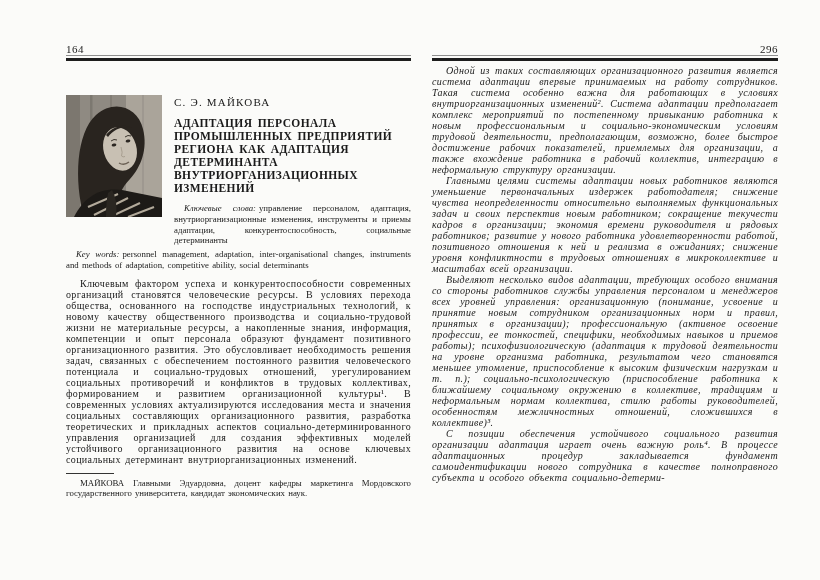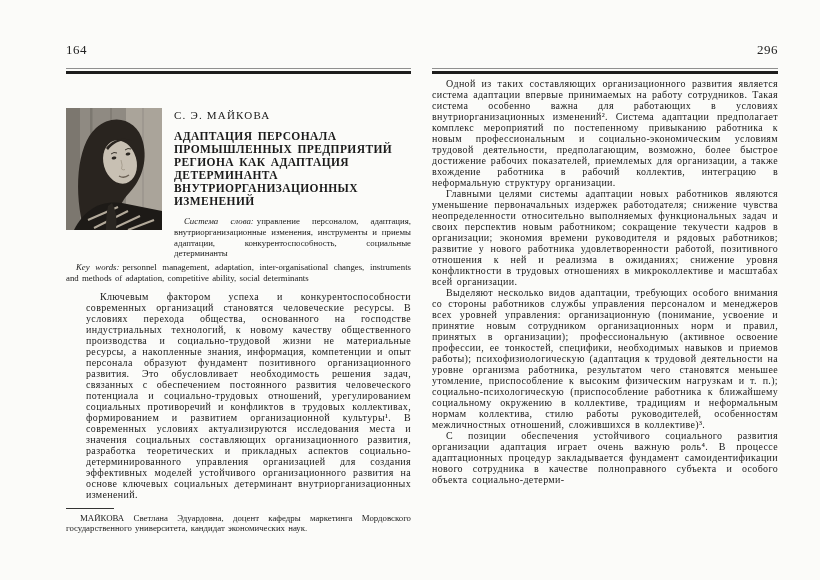--- a/index.html
+++ b/index.html
@@ -15,24 +15,24 @@
   .page {
     position: absolute;
     top: 45px;
   }
   .page-left  { left: 66px;  width: 345px; }
   .page-right { left: 432px; width: 346px; }
 
   .pagehead { position: relative; }
   .pagenum {
     display: block;
-    font-size: 13px;
+    font-size: 11px;
     letter-spacing: 0.5px;
     line-height: 9px;
-    margin-bottom: 14px;
+    margin-bottom: 1px;
     color: #222;
   }
   .pagehead.right .pagenum { text-align: right; }
   .double-rule {
     height: 2px;
     border-top: 1.2px solid #8f8f8f;
     border-bottom: 3px solid #1d1d1d;
   }
 
   .author-row {
@@ -79,22 +79,22 @@
   .body-par {
     font-size: 10px;
     line-height: 11px;
     letter-spacing: 0.35px;
     word-spacing: 1.6px;
     text-align: justify;
     text-indent: 14px;
     margin: 0;
     hyphens: auto;
   }
-  .page-left .body-par { margin-top: 7px; margin-left: 20px; }
-  .page-right .body-par { margin-top: 0; padding-top: 0; }
+  .page-left .body-par { margin-top: 7px; }
+  .page-right .body-par { margin-top: 0; padding-top: 0; font-style: italic; }
   .page-right .first-par { margin-top: 4px; }
 
   .footnote-sep {
     width: 48px;
     border-top: 1px solid #333;
     margin-top: 8px;
   }
   .footnote {
     font-size: 8.8px;
     line-height: 10.6px;
@@ -138,33 +138,33 @@
           <path d="M44,122 L74,108"></path>
           <path d="M62,122 L88,112"></path>
         </g>
         <path d="M46,95 q6,10 4,27 L40,122 q0,-16 2,-24 Z" fill="#2a2621"></path>
       </svg>
     </div>
     <div class="author-col">
       <div class="author-name">С. Э. МАЙКОВА</div>
       <h1 class="article-title">АДАПТАЦИЯ ПЕРСОНАЛА ПРОМЫШЛЕННЫХ ПРЕДПРИЯТИЙ РЕГИОНА КАК АДАПТАЦИЯ ДЕТЕРМИНАНТА ВНУТРИОРГАНИЗАЦИОННЫХ ИЗМЕНЕНИЙ</h1>
       <p class="keywords keywords-ru">
-        <span class="kw-label">Система слова:</span><span>управление персоналом, адаптация, внутриорганизационные изменения, инструменты и приемы адаптации, конкурентоспособность, социальные детерминанты</span>
+        <span class="kw-label">Ключевые слова:</span><span>управление персоналом, адаптация, внутриорганизационные изменения, инструменты и приемы адаптации, конкурентоспособность, социальные детерминанты</span>
       </p>
     </div>
   </div>
 
   <p class="keywords keywords-en">
     <span class="kw-label">Key words:</span><span>personnel management, adaptation, inter-organisational changes, instruments and methods of adaptation, competitive ability, social determinants</span>
   </p>
 
   <p class="body-par">Ключевым фактором успеха и конкурентоспособности современных организаций становятся человеческие ресурсы. В условиях перехода общества, основанного на господстве индустриальных технологий, к новому качеству общественного производства и социально-трудовой жизни не материальные ресурсы, а накопленные знания, информация, компетенции и опыт персонала образуют фундамент позитивного организационного развития. Это обусловливает необходимость решения задач, связанных с обеспечением постоянного развития человеческого потенциала и социально-трудовых отношений, урегулированием социальных противоречий и конфликтов в трудовых коллективах, формированием и развитием организационной культуры¹. В современных условиях актуализируются исследования места и значения социальных составляющих организационного развития, разработка теоретических и прикладных аспектов социально-детерминированного управления организацией для создания эффективных моделей устойчивого организационного развития на основе ключевых социальных детерминант внутриорганизационных изменений.</p>
 
   <div class="footnote-sep"></div>
-  <p class="footnote">МАЙКОВА Светлана Эдуардовна, доцент кафедры маркетинга Мордовского государственного университета, кандидат экономических наук.</p>
+  <p class="footnote">МАЙКОВА Главными Эдуардовна, доцент кафедры маркетинга Мордовского государственного университета, кандидат экономических наук.</p>
 </div>
 
 <div class="page page-right">
   <div class="pagehead right">
     <span class="pagenum">296</span>
     <div class="double-rule"></div>
   </div>
 
   <p class="body-par first-par">Одной из таких составляющих организационного развития является система адаптации впервые принимаемых на работу сотрудников. Такая система особенно важна для работающих в условиях внутриорганизационных изменений². Система адаптации предполагает комплекс мероприятий по постепенному привыканию работника к новым профессиональным и социально-экономическим условиям трудовой деятельности, предполагающим, возможно, более быстрое достижение рабочих показателей, приемлемых для организации, а также вхождение работника в рабочий коллектив, интеграцию в неформальную структуру организации.</p>
   <p class="body-par">Главными целями системы адаптации новых работников являются уменьшение первоначальных издержек работодателя; снижение чувства неопределенности относительно выполняемых функциональных задач и своих перспектив новым работником; сокращение текучести кадров в организации; экономия времени руководителя и рядовых работников; развитие у нового работника удовлетворенности работой, позитивного отношения к ней и реализма в ожиданиях; снижение уровня конфликтности в трудовых отношениях в микроколлективе и масштабах всей организации.</p>

